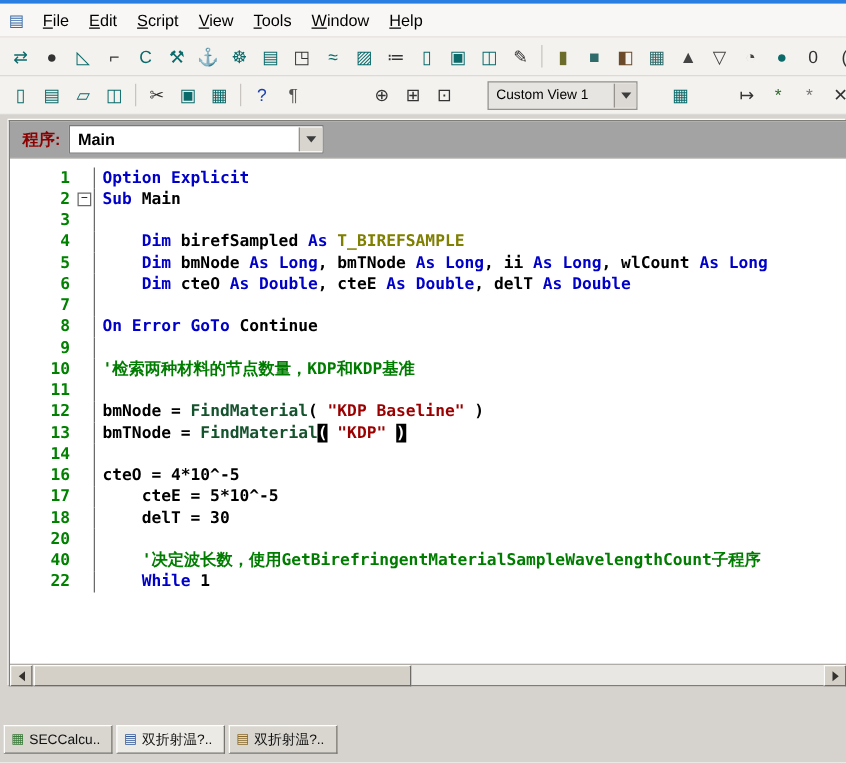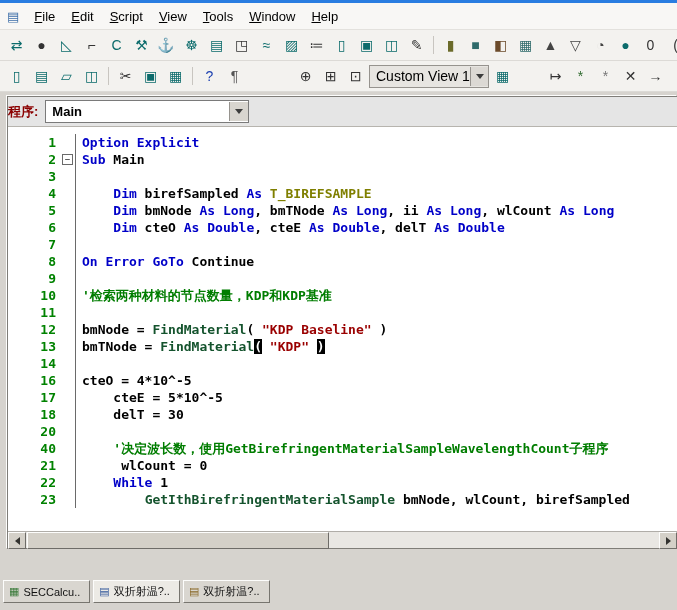--- a/index.html
+++ b/index.html
@@ -17,31 +17,31 @@
   .menu-item{padding:4px 8px;font-size:13px;color:#000;cursor:default}
   
   .toolbar{display:flex;align-items:center;height:30px;background:#f3f2ef;
     border-bottom:1px solid #dcdad6;padding:0 4px}
   .tb-btn{width:23px;height:22px;display:flex;align-items:center;justify-content:center;
     border:1px solid transparent;border-radius:2px;flex:none}
   .tb-glyph{font-size:14px;line-height:1;color:#0b6b6b}
   .tb-sep{width:1px;height:18px;background:#c8c5c0;margin:0 4px;flex:none}
   .combo-view{display:flex;align-items:center;justify-content:space-between;
     width:112px;height:21px;background:#e7e5e1;border:1px solid #96938e;
-    margin:0 1px;padding-left:6px;font-size:14px;flex:none;cursor:default}
+    margin:0 22px;padding-left:6px;font-size:11px;flex:none;cursor:default}
   .arrow-box{width:17px;height:19px;background:#dcd9d4;border-left:1px solid #96938e;
     display:flex;align-items:center;justify-content:center}
   .tri-down{width:0;height:0;border-left:4px solid transparent;
     border-right:4px solid transparent;border-top:5px solid #3c3c3c}
   
   .editor-frame{position:absolute;left:7px;right:0;top:96px;height:451px;
     background:#fff;border:1px solid #7f7d78;border-right:none;
     box-shadow:-1px -1px 0 #fdfdfc}
-  .editor-header{height:29px;background:#e5e5e5;border-bottom:1px solid #b7b4ae;
-    display:flex;align-items:center;}
+  .editor-header{height:29px;background:#a3a3a3;border-bottom:1px solid #b7b4ae;
+    display:flex;align-items:center;padding-left:10px}
   .proc-label{color:#8b0000;font-size:13px;font-weight:bold;margin-right:7px}
   .proc-combo{width:196px;height:21px;background:#fff;border:1px solid #7a7a7a;
     display:flex;align-items:center;justify-content:space-between;padding-left:6px;
     font-weight:bold;font-size:13px;cursor:default}
   .proc-arrow{width:18px;height:19px;background:#d8d5cf;border-left:1px solid #96938e;
     display:flex;align-items:center;justify-content:center}
   .code-area{position:absolute;top:30px;left:0;right:0;bottom:16px;background:#fff;
     overflow:hidden;padding-top:7px}
   .code-line{display:flex;height:17px;line-height:17px;
     font-family:"DejaVu Sans Mono",monospace;font-size:13px;font-weight:bold}
@@ -351,33 +351,23 @@
           <span class="line-num">20</span>
           <span class="fold-col"></span>
           <span class="code-text"></span>
         </div>
         <div class="code-line">
           <span class="line-num">40</span>
           <span class="fold-col"></span>
           <span class="code-text"><span class="tk tk-p">    </span><span class="tk tk-c">'决定波长数，使用GetBirefringentMaterialSampleWavelengthCount子程序</span></span>
         </div>
         <div class="code-line">
-          <span class="line-num">21</span>
-          <span class="fold-col"></span>
-          <span class="code-text"><span class="tk tk-p">     wlCount = 0</span></span>
-        </div>
-        <div class="code-line">
           <span class="line-num">22</span>
           <span class="fold-col"></span>
           <span class="code-text"><span class="tk tk-p">    </span><span class="tk tk-k">While</span><span class="tk tk-p"> 1</span></span>
-        </div>
-        <div class="code-line">
-          <span class="line-num">23</span>
-          <span class="fold-col"></span>
-          <span class="code-text"><span class="tk tk-p">        </span><span class="tk tk-f">GetIthBirefringentMaterialSample</span><span class="tk tk-p"> bmNode, wlCount, birefSampled</span></span>
         </div>
       </div>
   </div>
   <div class="hscroll">
     <div class="scroll-btn">
         <span class="tri-left"></span>
       </div>
     <div class="scroll-track">
       <div class="scroll-thumb"></div>
     </div>

